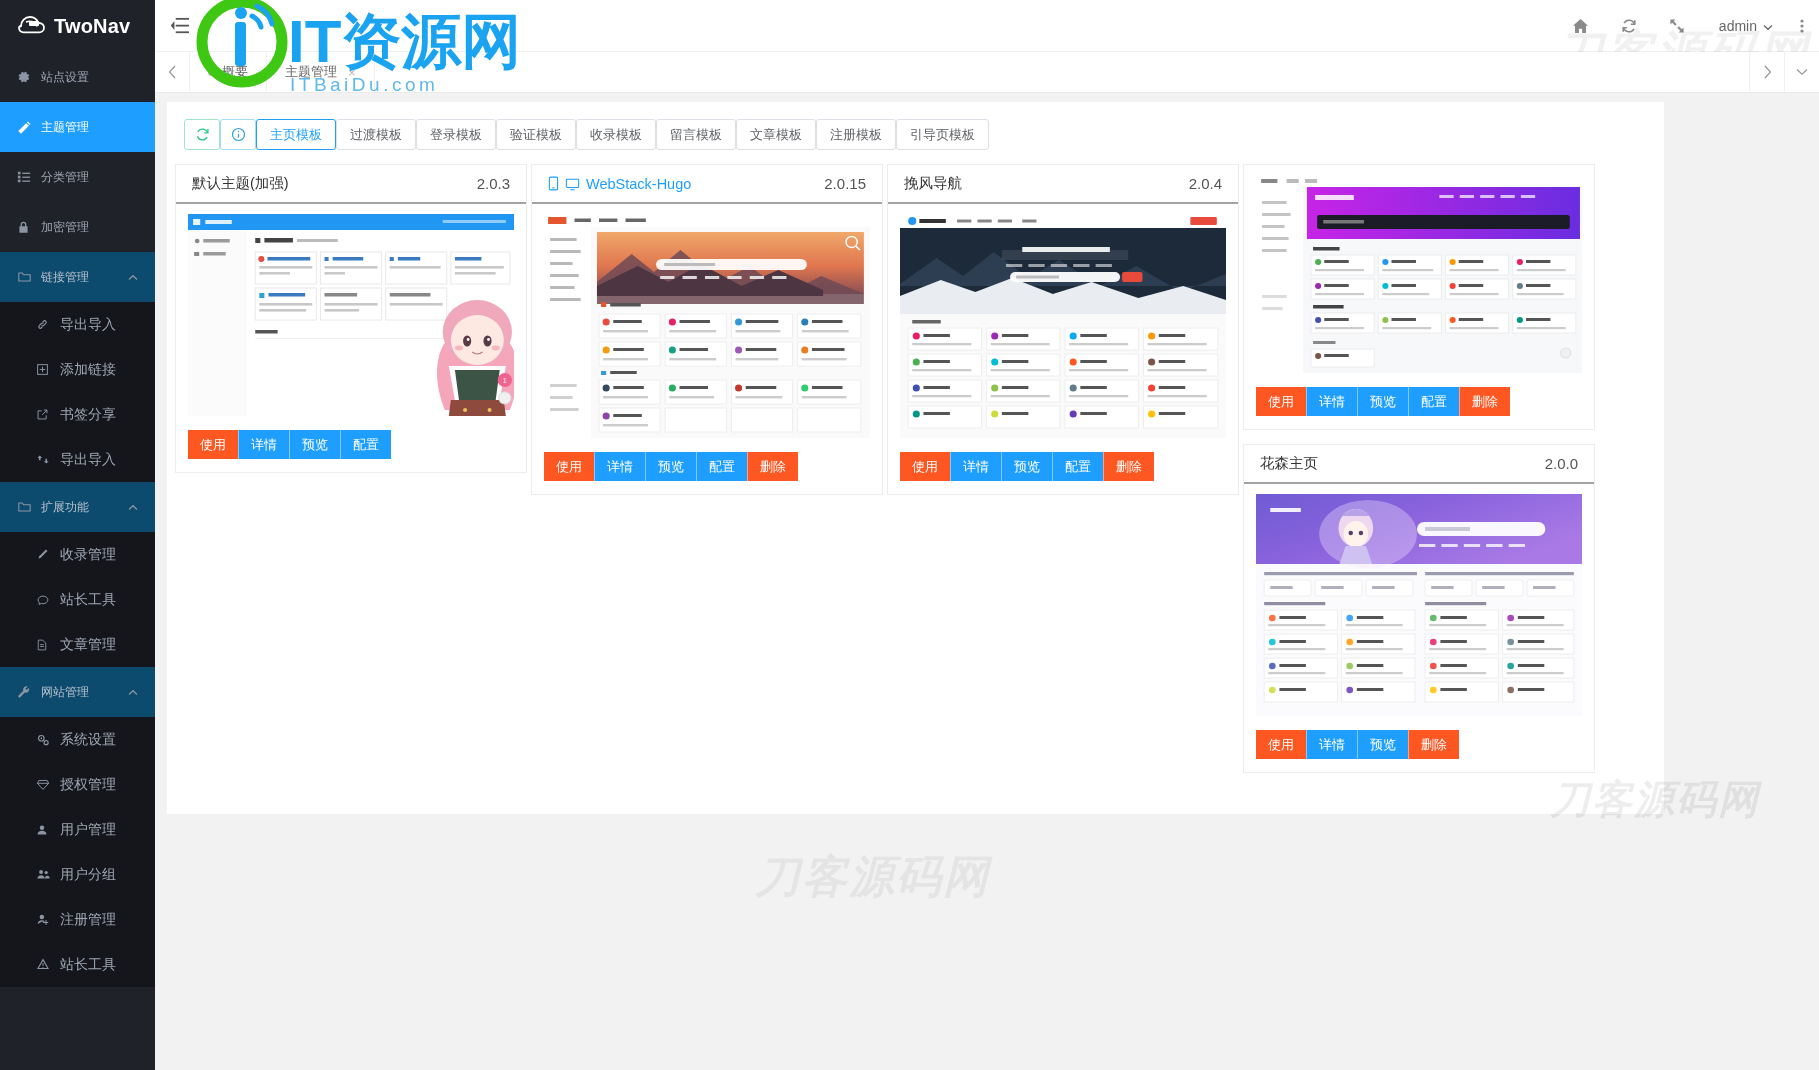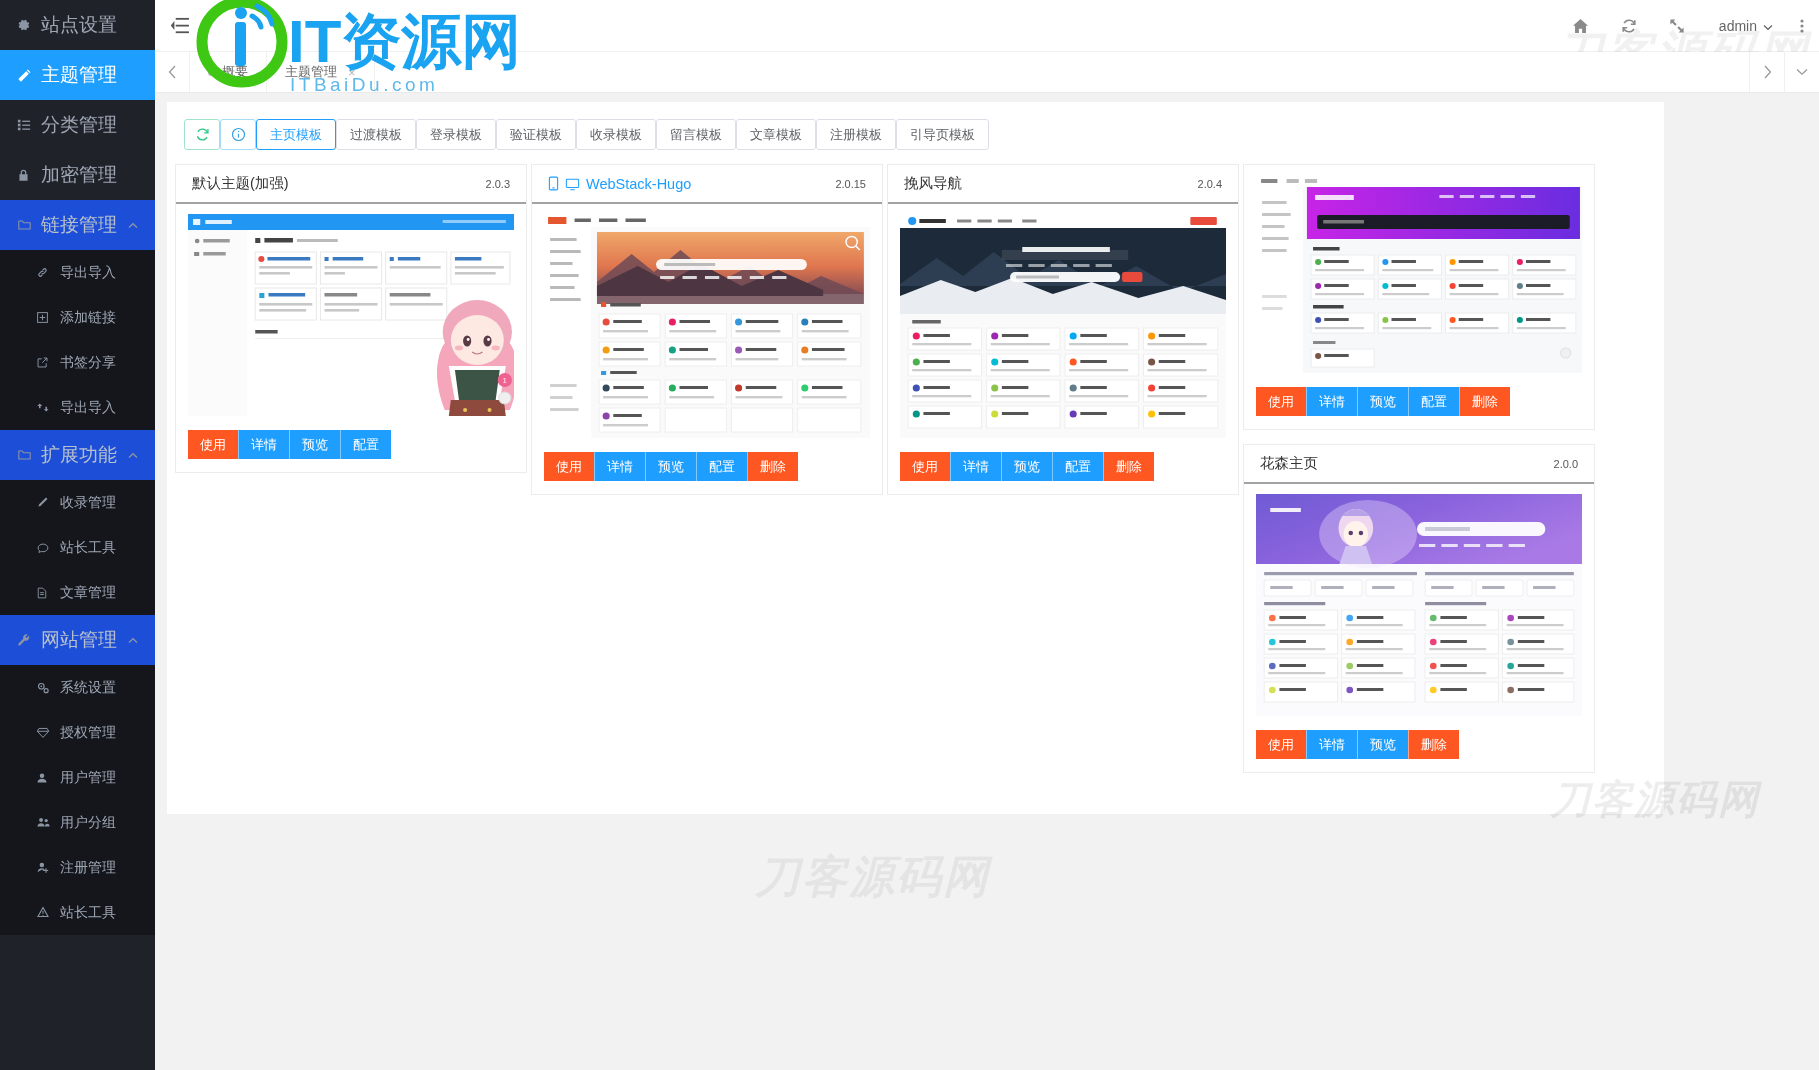--- a/index.html
+++ b/index.html
@@ -11,25 +11,25 @@
   .app { display:flex; width:1819px; height:1070px; position:relative; }
 
   
   .sidebar { width:155px; background:#20222a; flex:none; height:1070px; position:relative; z-index:5;}
   .logo-row { height:52px; display:flex; align-items:center; gap:9px; padding-left:17px; background:#20222a; }
   .logo-mark { width:28px; height:26px; position:relative; flex:none; }
   .logo-mark svg { display:block; }
   .logo-text { color:#fff; font-size:20px; font-weight:bold; letter-spacing:.2px; }
   .menu { padding-bottom:20px; }
   .mi { height:50px; display:flex; align-items:center; padding-left:17px; color:#9ea7b4;
-        font-size:19px; cursor:pointer; position:relative; }
+        font-size:12px; cursor:pointer; position:relative; }
   .mi .ic { width:24px; flex:none; display:flex; align-items:center; color:#8b95a3; }
   .mi .ic svg { display:block; }
   .mi .lbl { white-space:nowrap; }
-  .mi.group { background:#1d4ed8; color:#b7c0cc; }
+  .mi.group { background:#0c4a6e; color:#b7c0cc; }
   .mi.active { background:#1E9FFF; color:#fff; }
   .mi.active .ic { color:#fff; }
   .mi .caret { position:absolute; right:17px; font-size:11px; color:#8b95a3; }
   .submenu { background:#14161c; }
   .submenu .mi { padding-left:36px; font-size:14px; height:45px; color:#9ea7b4; }
   .submenu .mi .ic { width:24px; }
 
   
   .main { flex:1; display:flex; flex-direction:column; height:1070px; background:#f2f2f2; position:relative; }
 
@@ -77,21 +77,21 @@
   .col2 { left:364px; width:352px; }
   .col3 { left:720px; width:352px; }
   .col4 { left:1076px; width:352px; }
 
   .card { background:#fff; border:1px solid #ececec; margin-bottom:14px; }
   .card-hd { height:39px; display:flex; align-items:center; justify-content:space-between;
              padding:0 16px; border-bottom:2px solid #a3a3a3; }
   .card-title { font-size:14.5px; color:#333; display:flex; align-items:center; gap:6px; }
   .card-title.link { color:#1E9FFF; }
   .card-title .tic { display:flex; align-items:center; color:#1E9FFF; }
-  .card-ver { font-size:11px; color:#555; }
+  .card-ver { font-size:15px; color:#555; }
   .card-body { padding:10px 12px 8px 12px; }
   .thumb { width:100%; height:202px; background:#f4f6f8; overflow:hidden; position:relative; }
   .thumb svg { display:block; width:100%; height:100%; }
   .card-ft { padding:6px 12px 13px 12px; display:flex; }
   .abtn { height:29px; padding:0 12px; display:flex; align-items:center; justify-content:center;
           font-size:13px; color:#fff; cursor:pointer; border:none; font-family:inherit; }
   .abtn.use { background:#FF5722; }
   .abtn.blue { background:#1E9FFF; border-left:1px solid rgba(255,255,255,.45); }
   .abtn.del { background:#FF5722; border-left:1px solid rgba(255,255,255,.45); }
 
@@ -103,20 +103,31 @@
   .wm-card { top:660px; left:1395px; font-size:40px; color:rgba(0,0,0,0.07); }
   .logo-wm { position:absolute; left:190px; top:-6px; width:370px; height:105px;
              pointer-events:none; z-index:20; }
 </style>
 </head>
 <body>
 
 <div class="app">
 
   <div class="sidebar">
+    <div class="logo-row">
+      <span class="logo-mark">
+        <svg viewBox="0 0 28 26" width="28" height="26">
+          <path d="M4 13a9 9 0 0 1 9-9c4 0 7 2.4 8.3 6 .2 0 .4 0 .6 0 3.3 0 5.1 2.3 5.1 4.7
+                   0 2.6-2 4.6-4.8 4.6H6.6C4 19.3 2 17.4 2 15.1 2 14.3 2.7 13.2 4 13z" fill="none" stroke="#ffffff" stroke-width="1.8"></path>
+          <path d="M9 9c5-2 10 0 11 4.5" fill="none" stroke="#ffffff" stroke-width="1.6"></path>
+          <rect x="12" y="8" width="10" height="5" rx="1" fill="#ffffff"></rect>
+        </svg>
+      </span>
+      <span class="logo-text">TwoNav</span>
+    </div>
 
     <div class="menu">
 
       <div class="mi">
         <span class="ic">
           <svg width="14" height="14" viewBox="0 0 16 16" fill="currentColor">
             <path d="M8 5.2A2.8 2.8 0 1 0 8 10.8 2.8 2.8 0 0 0 8 5.2zm0 4.3a1.5 1.5 0 1 1 0-3 1.5 1.5 0 0 1 0 3z"></path>
             <path d="M14 9.1l-1.2-.6a4.9 4.9 0 0 0 0-1l1.2-.6-1-2.3-1.3.4a5 5 0 0 0-.8-.8l.4-1.3L9 1.9l-.6 1.2a4.9 4.9 0 0 0-1 0L6.8 1.9 4.5 3l.4 1.3a5 5 0 0 0-.8.8L2.8 4.6l-1 2.3 1.2.6a4.9 4.9 0 0 0 0 1l-1.2.6 1 2.3 1.3-.4c.2.3.5.6.8.8l-.4 1.3 2.3 1 .6-1.2a4.9 4.9 0 0 0 1 0l.6 1.2 2.3-1-.4-1.3c.3-.2.6-.5.8-.8l1.3.4 1-2.3z"></path>
           </svg>
         </span>

